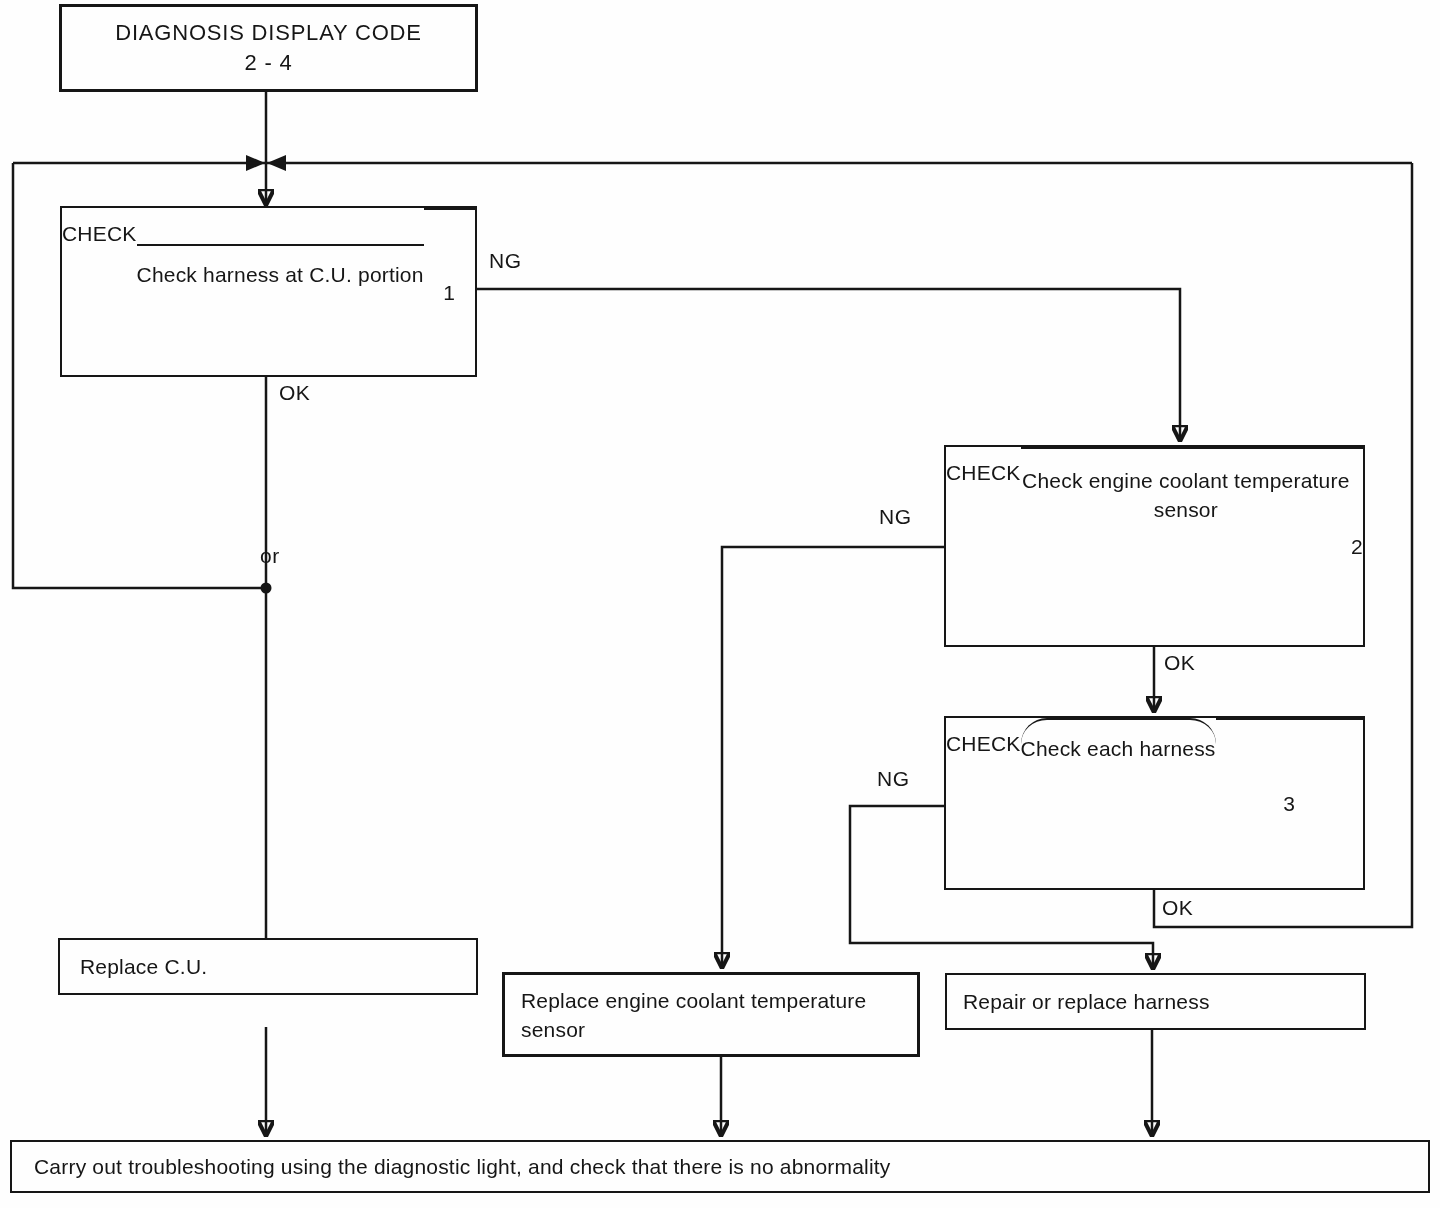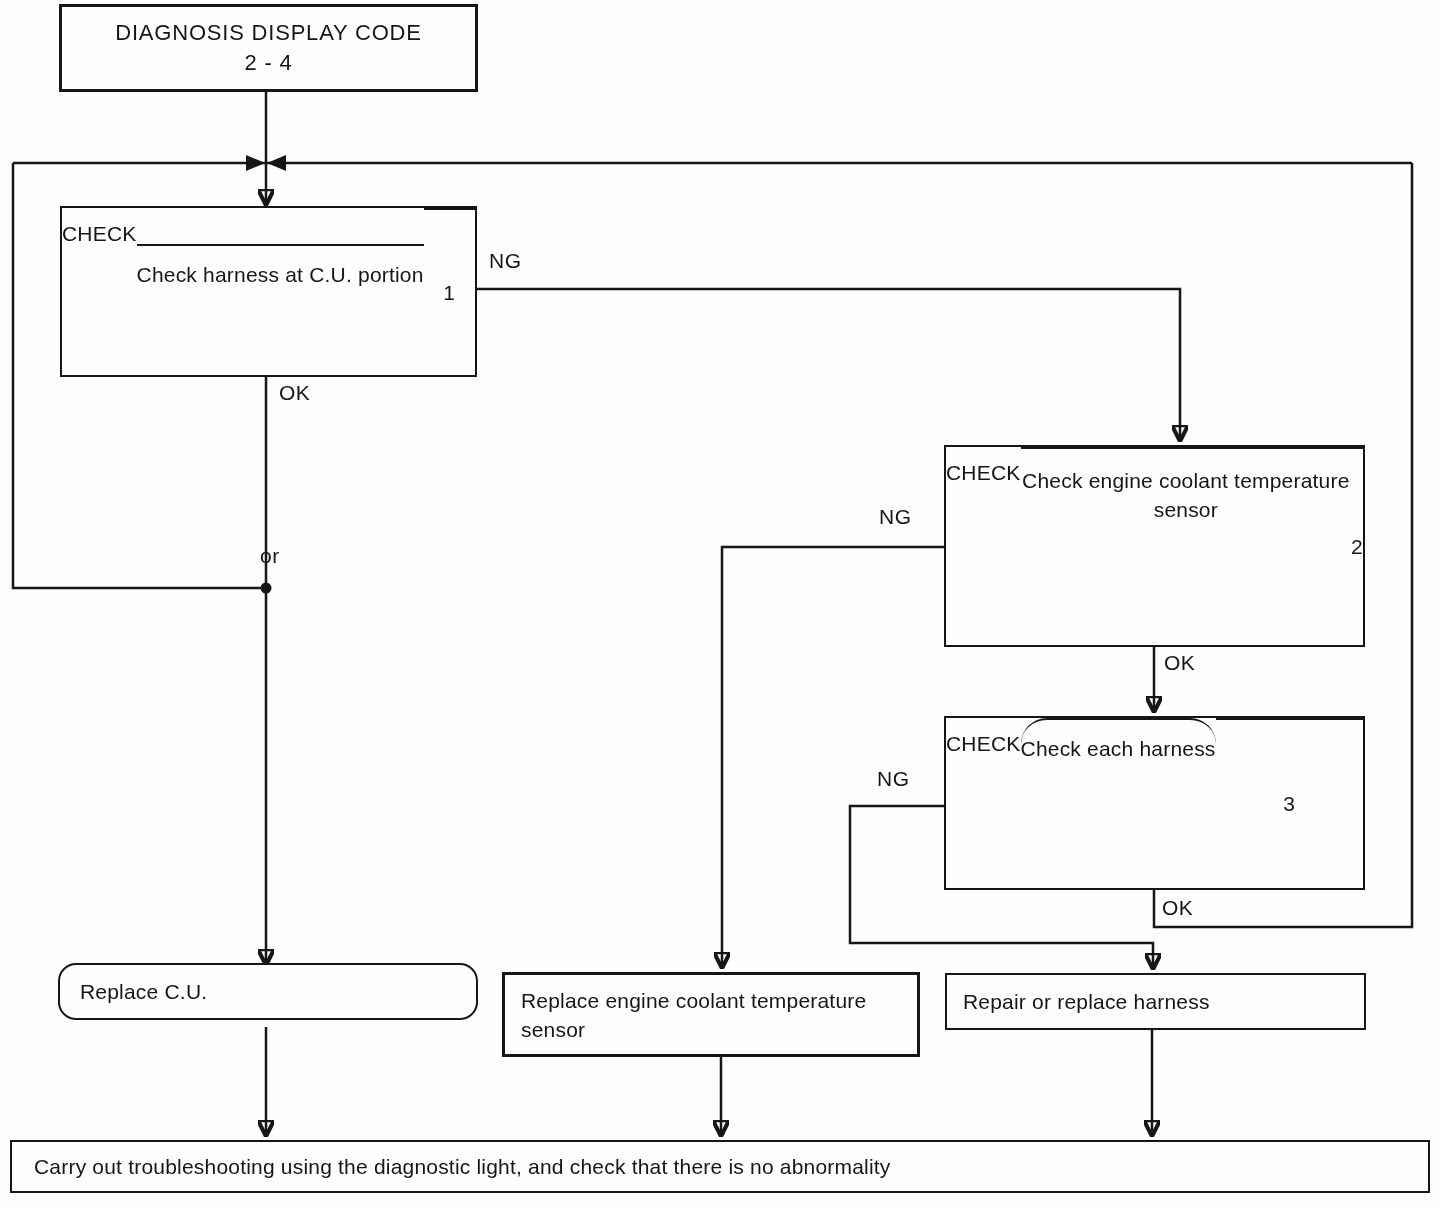--- a/index.html
+++ b/index.html
@@ -83,21 +83,21 @@
   .node-check3 .crow:nth-child(1) { height: 52px; }
   .node-check3 .crow:nth-child(2) { height: 58px; border-radius: 26px; }
   .node-check3 .crow:nth-child(3) { flex: 1; }
 
   .action {
     display: flex;
     align-items: center;
     text-align: left;
     line-height: 29px;
   }
-  .node-replace-cu   { left: 58px;  top: 963px; width: 420px; height: 57px; padding-left: 20px; border-radius: 18px; }
+  .node-replace-cu   { left: 58px;  top: 938px; width: 420px; height: 57px; padding-left: 20px; }
   .node-replace-sensor {
     left: 502px; top: 972px; width: 418px; height: 85px;
     border-width: 3px; padding-left: 16px;
   }
   .node-replace-sensor .wrap { max-width: 375px; }
   .node-repair       { left: 945px; top: 973px; width: 421px; height: 57px; padding-left: 16px; }
   .node-final        { left: 10px;  top: 1140px; width: 1420px; height: 53px; padding-left: 22px; }
 
   .edge-label {
     position: absolute;

